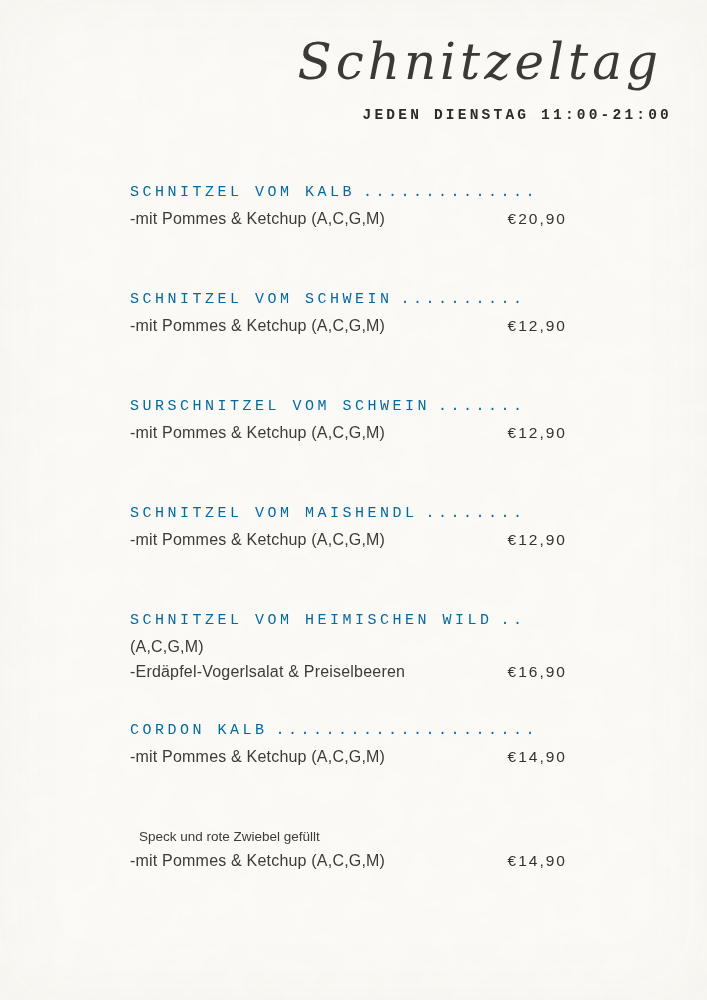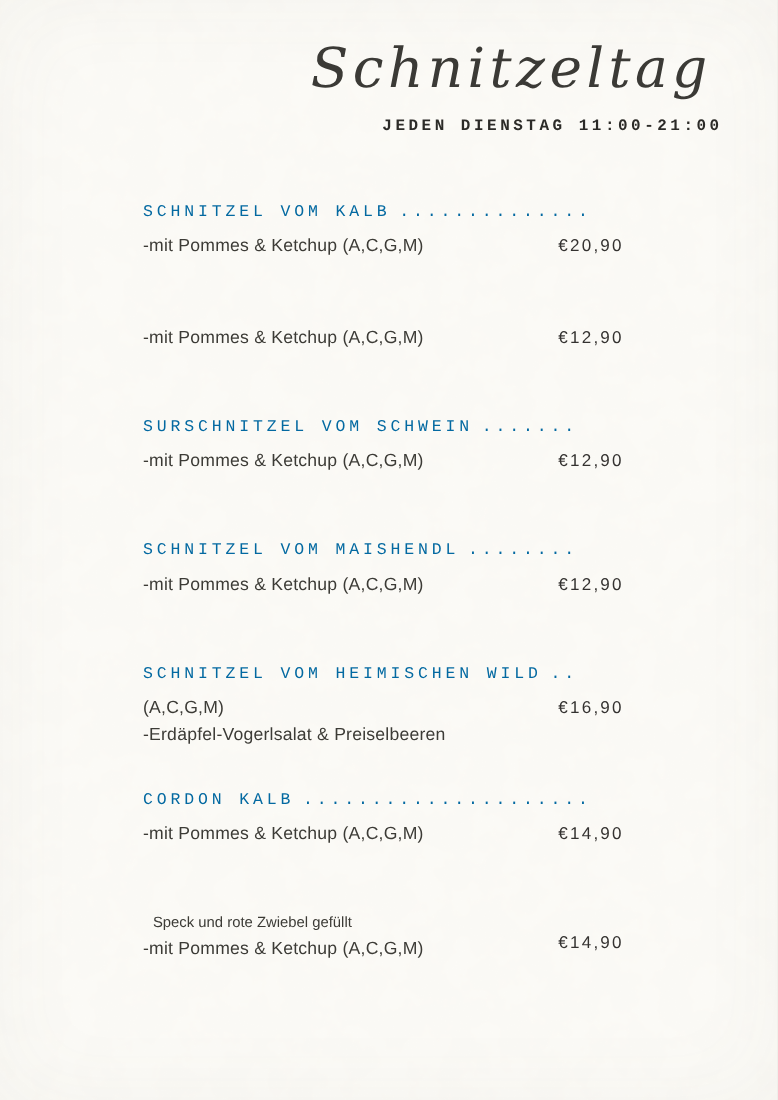--- a/index.html
+++ b/index.html
@@ -8,21 +8,21 @@
     width:707px;height:1000px;
     margin:0 auto;
     background:#fcfbf7;
     overflow:hidden;
     box-shadow:inset 0 0 80px rgba(120,110,90,0.05);
     font-family:"Liberation Sans",sans-serif;
   }
   .texture{position:absolute;inset:0;pointer-events:none;}
 
   
-  .header{position:absolute;top:26px;right:50px;text-align:right;}
+  .header{position:absolute;top:26px;right:35px;text-align:right;}
   .script-title{
     display:block;
     font-family:"DejaVu Serif",serif;
     font-style:italic;
     font-size:50px;
     line-height:72px;
     letter-spacing:4px;
     color:#3b3a36;
     margin-right:10px;
     white-space:nowrap;
@@ -49,22 +49,22 @@
     font-size:15px;
     letter-spacing:3.5px;
     color:#0369a1;
     white-space:nowrap;
     line-height:20px;
   }
   .leader-dots{margin-left:8px;}
   .desc-row{
     display:flex;
     justify-content:space-between;
-    align-items:flex-start;
-    margin-top:8px;
+    align-items:flex-end;
+    margin-top:3px;
   }
   .desc-col{min-width:0;}
   .desc{
     font-size:16px;
     color:#3c3b36;
     letter-spacing:0.2px;
     line-height:25px;
   }
   .note{
     font-size:13.5px;
@@ -114,20 +114,23 @@
       </div>
       <div class="desc-row">
         <div class="desc-col">
           <div class="desc">-mit Pommes &amp; Ketchup (A,C,G,M)</div>
         </div>
         <div class="price">€20,90</div>
       </div>
     </div>
 
     <div class="item">
+      <div class="title-line">
+        <span>SCHNITZEL VOM SCHWEIN</span><span class="leader-dots">..........</span>
+      </div>
       <div class="desc-row">
         <div class="desc-col">
           <div class="desc">-mit Pommes &amp; Ketchup (A,C,G,M)</div>
         </div>
         <div class="price">€12,90</div>
       </div>
     </div>
 
     <div class="item">
       <div class="title-line">

